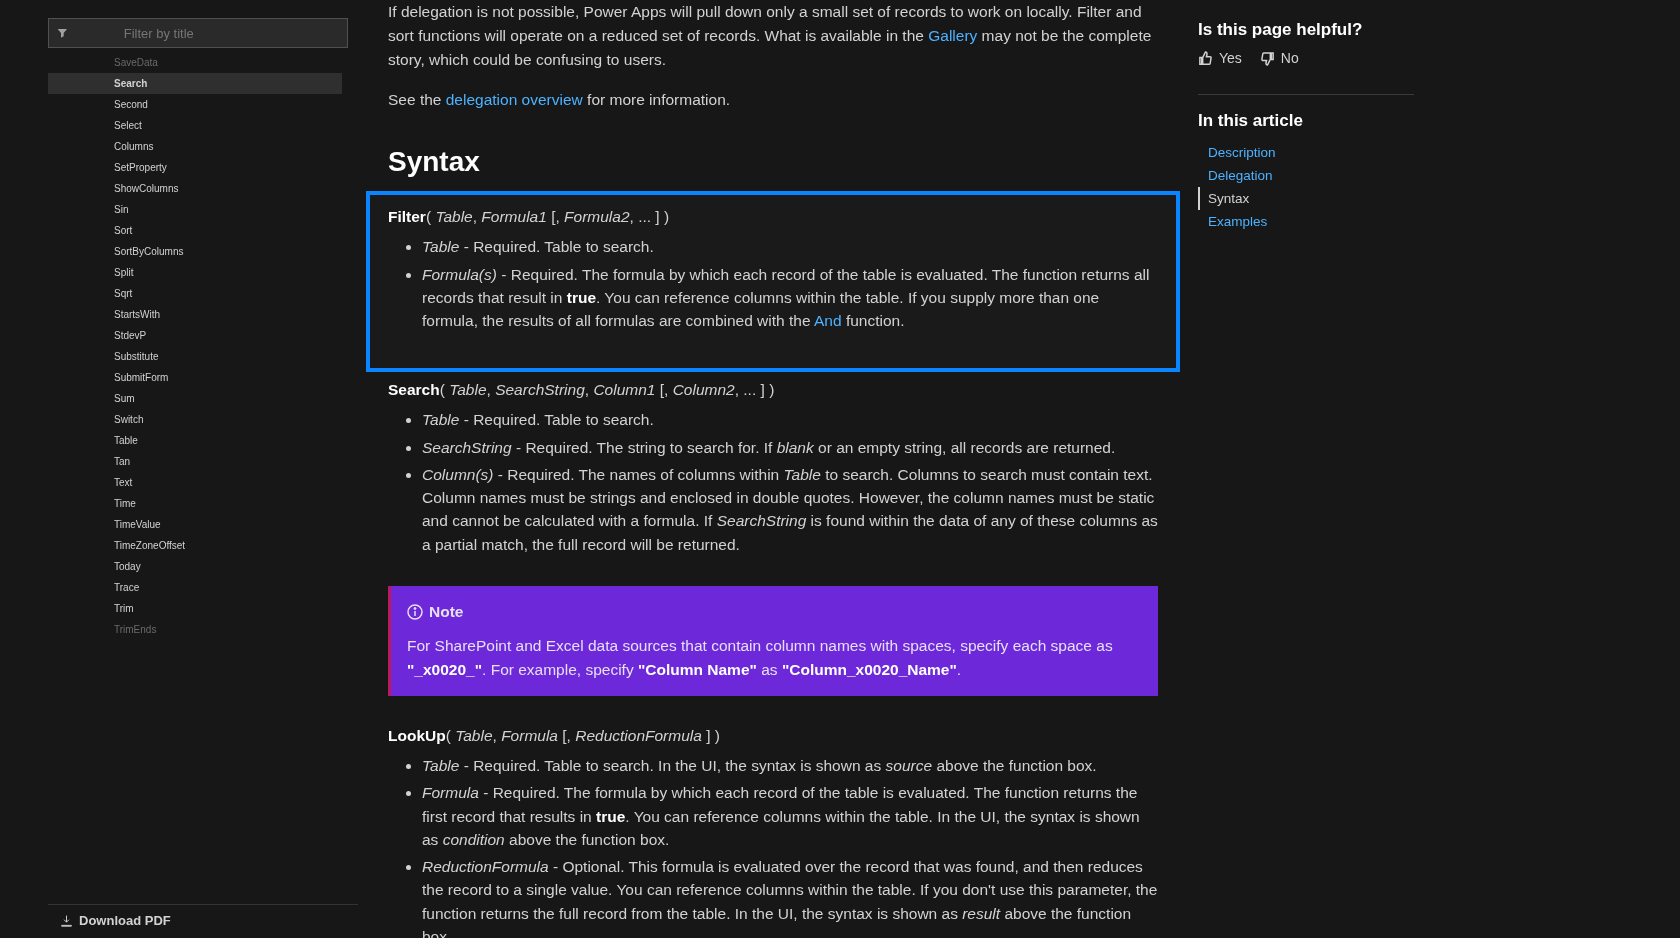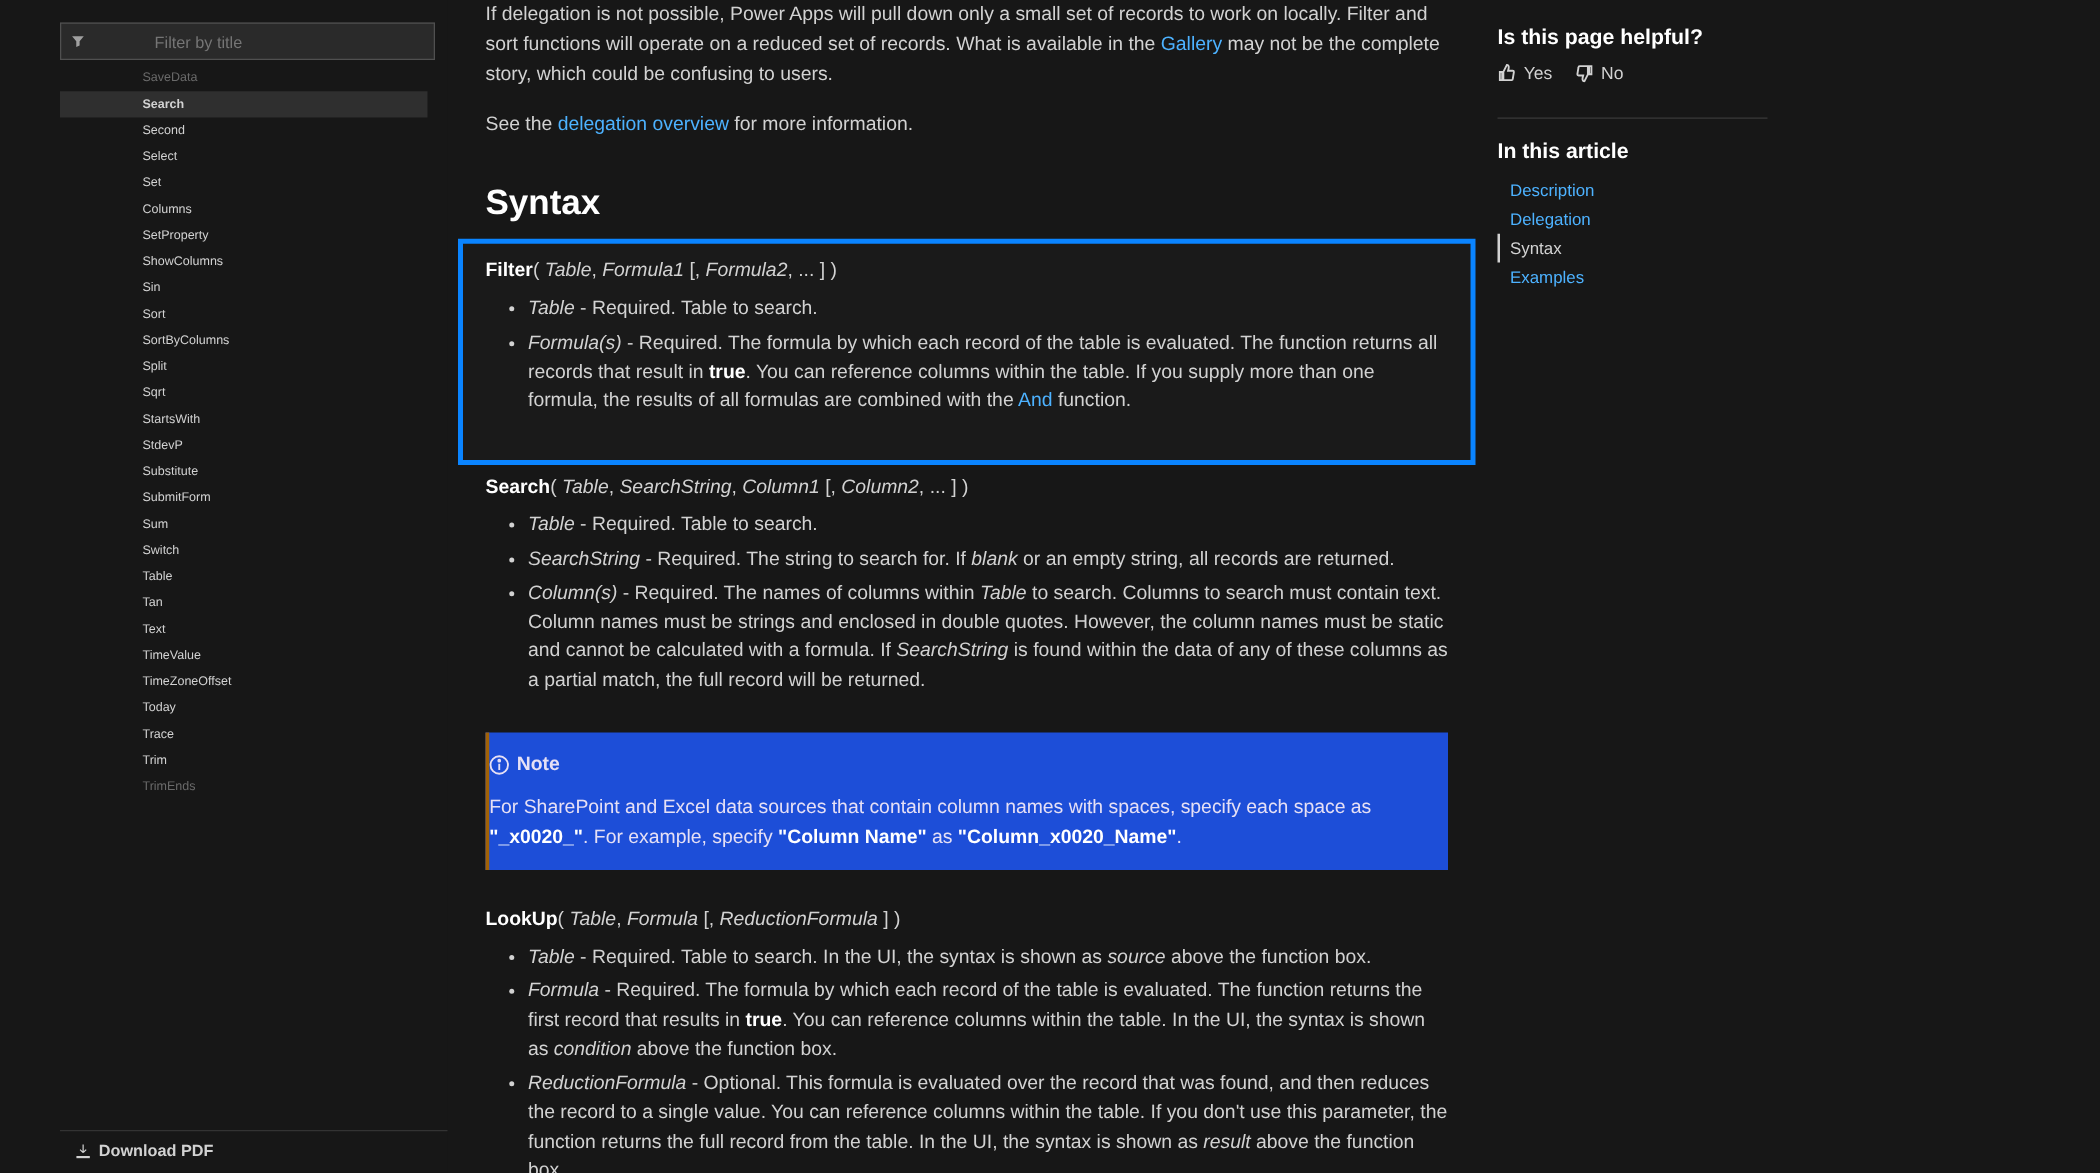--- a/index.html
+++ b/index.html
@@ -95,23 +95,23 @@
       padding: 10px 18px 22px;
       background: #1a1a1a;
     }
     .siglead { margin-bottom: 6px; }
     .fn-name { font-weight: 700; color: #fff; }
     .italic { font-style: italic; }
     .main ul { margin: 6px 0 14px; padding-left: 34px; }
     .main li { margin: 4px 0; line-height: 1.5; }
     .bold { font-weight: 700; color: #fff; }
     .note-box {
-      background: #1d4ed8;
-      border-left: 3px solid #a16207;
-      padding: 14px 0;
+      background: #6d28d9;
+      border-left: 3px solid #be185d;
+      padding: 14px 16px;
       margin: 10px 0 18px;
       color: #e6e0f5;
     }
     .note-title {
       display: flex; align-items: center; gap: 6px;
       font-weight: 600; margin-bottom: 10px;
     }
     .note-title svg { width:16px; height:16px; fill:#e6e0f5; stroke:#e6e0f5; }
 
     
@@ -152,38 +152,38 @@
     <svg viewBox="0 0 16 16">
         <path d="M1 2h14l-5 6v5l-4 2v-7z"></path>
       </svg>
     <input type="text" placeholder="Filter by title" style="">
   </div>
   <div class="toc-scroll" id="toc-scroll">
       <div class="toc-item dim">SaveData</div>
       <div class="toc-item active">Search</div>
       <div class="toc-item">Second</div>
       <div class="toc-item">Select</div>
-      <div class="toc-item">Set</div>
       <div class="toc-item">Columns</div>
       <div class="toc-item">SetProperty</div>
       <div class="toc-item">ShowColumns</div>
       <div class="toc-item">Sin</div>
       <div class="toc-item">Sort</div>
       <div class="toc-item">SortByColumns</div>
       <div class="toc-item">Split</div>
       <div class="toc-item">Sqrt</div>
       <div class="toc-item">StartsWith</div>
       <div class="toc-item">StdevP</div>
       <div class="toc-item">Substitute</div>
       <div class="toc-item">SubmitForm</div>
       <div class="toc-item">Sum</div>
       <div class="toc-item">Switch</div>
       <div class="toc-item">Table</div>
       <div class="toc-item">Tan</div>
       <div class="toc-item">Text</div>
+      <div class="toc-item">Time</div>
       <div class="toc-item">TimeValue</div>
       <div class="toc-item">TimeZoneOffset</div>
       <div class="toc-item">Today</div>
       <div class="toc-item">Trace</div>
       <div class="toc-item">Trim</div>
       <div class="toc-item dim">TrimEnds</div>
     </div>
   <div class="download-pdf">
     <svg viewBox="0 0 16 16">
         <path d="M2 14h12v1H2zM8 2v8m0 0l-3-3m3 3l3-3" stroke="#d2d2d2" stroke-width="1.2" fill="none"></path>

